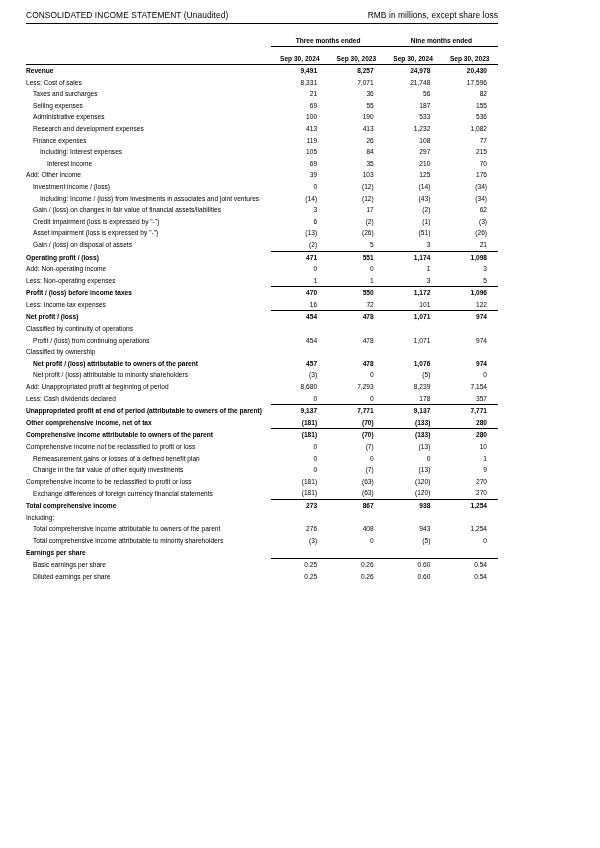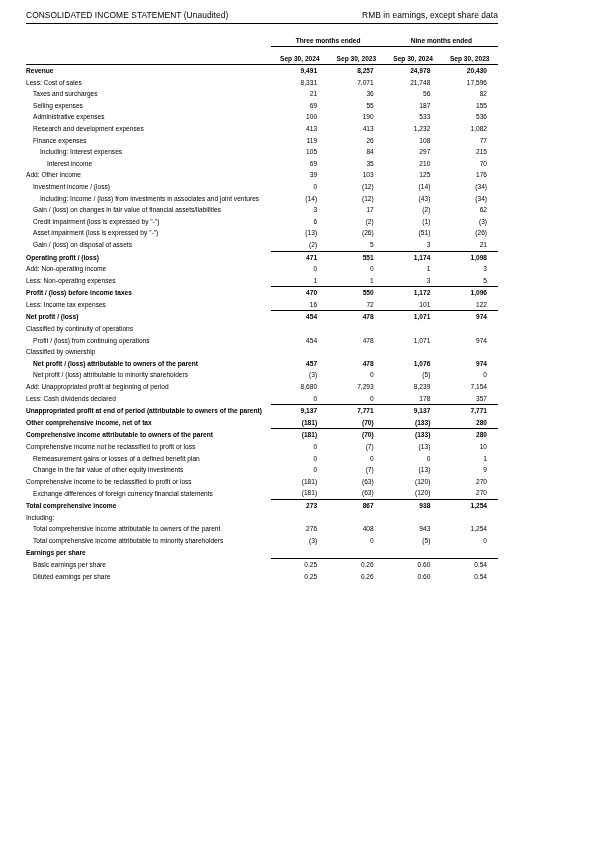--- a/index.html
+++ b/index.html
@@ -79,21 +79,21 @@
   .i3 { padding-left: 21px; }
   tr.topline td.val { border-top: 1px solid #000; }
 </style>
 </head>
 <body>
 
 <div class="page">
 
   <div class="doc-header">
     <div class="title">CONSOLIDATED INCOME STATEMENT (Unaudited)</div>
-    <div class="units">RMB in earnings, except share data</div>
+    <div class="units">RMB in millions, except share loss</div>
   </div>
 
   <table class="fin">
     <colgroup>
       <col class="label">
         <col class="num">
         <col class="num">
         <col class="num">
         <col class="num">
     </colgroup>

